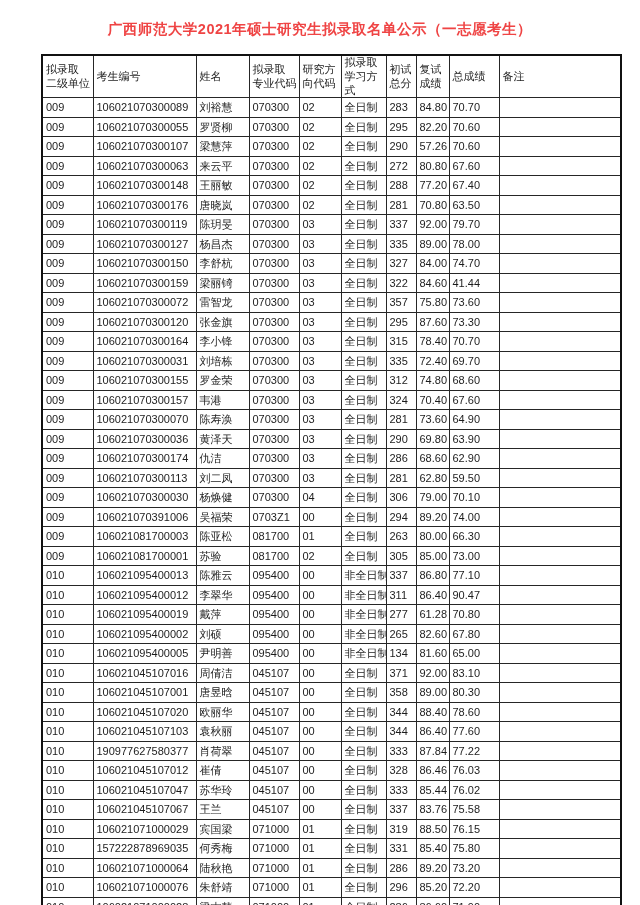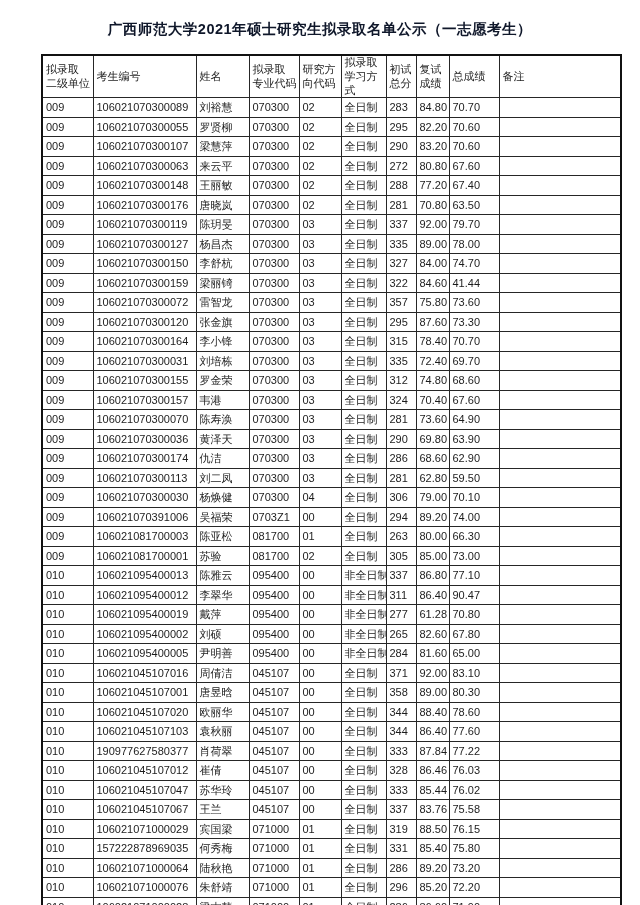--- a/index.html
+++ b/index.html
@@ -8,21 +8,21 @@
     background:#ffffff;
     font-family:"Liberation Sans","DejaVu Sans",sans-serif;
     color:#1c1c1c;
     position:relative;
   }
   .page-title{
     padding-top:20px;
     text-align:center;
     font-size:14.5px;
     font-weight:bold;
-    color:#0f172a;
+    color:#ef4444;
     letter-spacing:0.5px;
   }
   table.admission{
     border-collapse:collapse;
     table-layout:fixed;
     margin:15px auto 0 41px;
     width:579px;
     border:2px solid #111;
   }
   table.admission th, table.admission td{
@@ -122,21 +122,21 @@
   </tr>
 
   <tr>
     <td class="cell-unit">009</td>
     <td class="cell-id">106021070300107</td>
     <td class="cell-name">梁慧萍</td>
     <td class="cell-major">070300</td>
     <td class="cell-dir">02</td>
     <td class="cell-mode">全日制</td>
     <td class="cell-s1">290</td>
-    <td class="cell-s2">83.20</td>
+    <td class="cell-s2">57.26</td>
     <td class="cell-total">70.60</td>
     <td class="cell-note"></td>
   </tr>
 
   <tr>
     <td class="cell-unit">009</td>
     <td class="cell-id">106021070300063</td>
     <td class="cell-name">来云平</td>
     <td class="cell-major">070300</td>
     <td class="cell-dir">02</td>
@@ -459,21 +459,21 @@
     <td class="cell-note"></td>
   </tr>
 
   <tr>
     <td class="cell-unit">010</td>
     <td class="cell-id">106021095400005</td>
     <td class="cell-name">尹明善</td>
     <td class="cell-major">095400</td>
     <td class="cell-dir">00</td>
     <td class="cell-mode">非全日制</td>
-    <td class="cell-s1">284</td>
+    <td class="cell-s1">134</td>
     <td class="cell-s2">81.60</td>
     <td class="cell-total">65.00</td>
     <td class="cell-note"></td>
   </tr>
 
   <tr>
     <td class="cell-unit">010</td>
     <td class="cell-id">106021045107016</td>
     <td class="cell-name">周倩洁</td>
     <td class="cell-major">045107</td>

